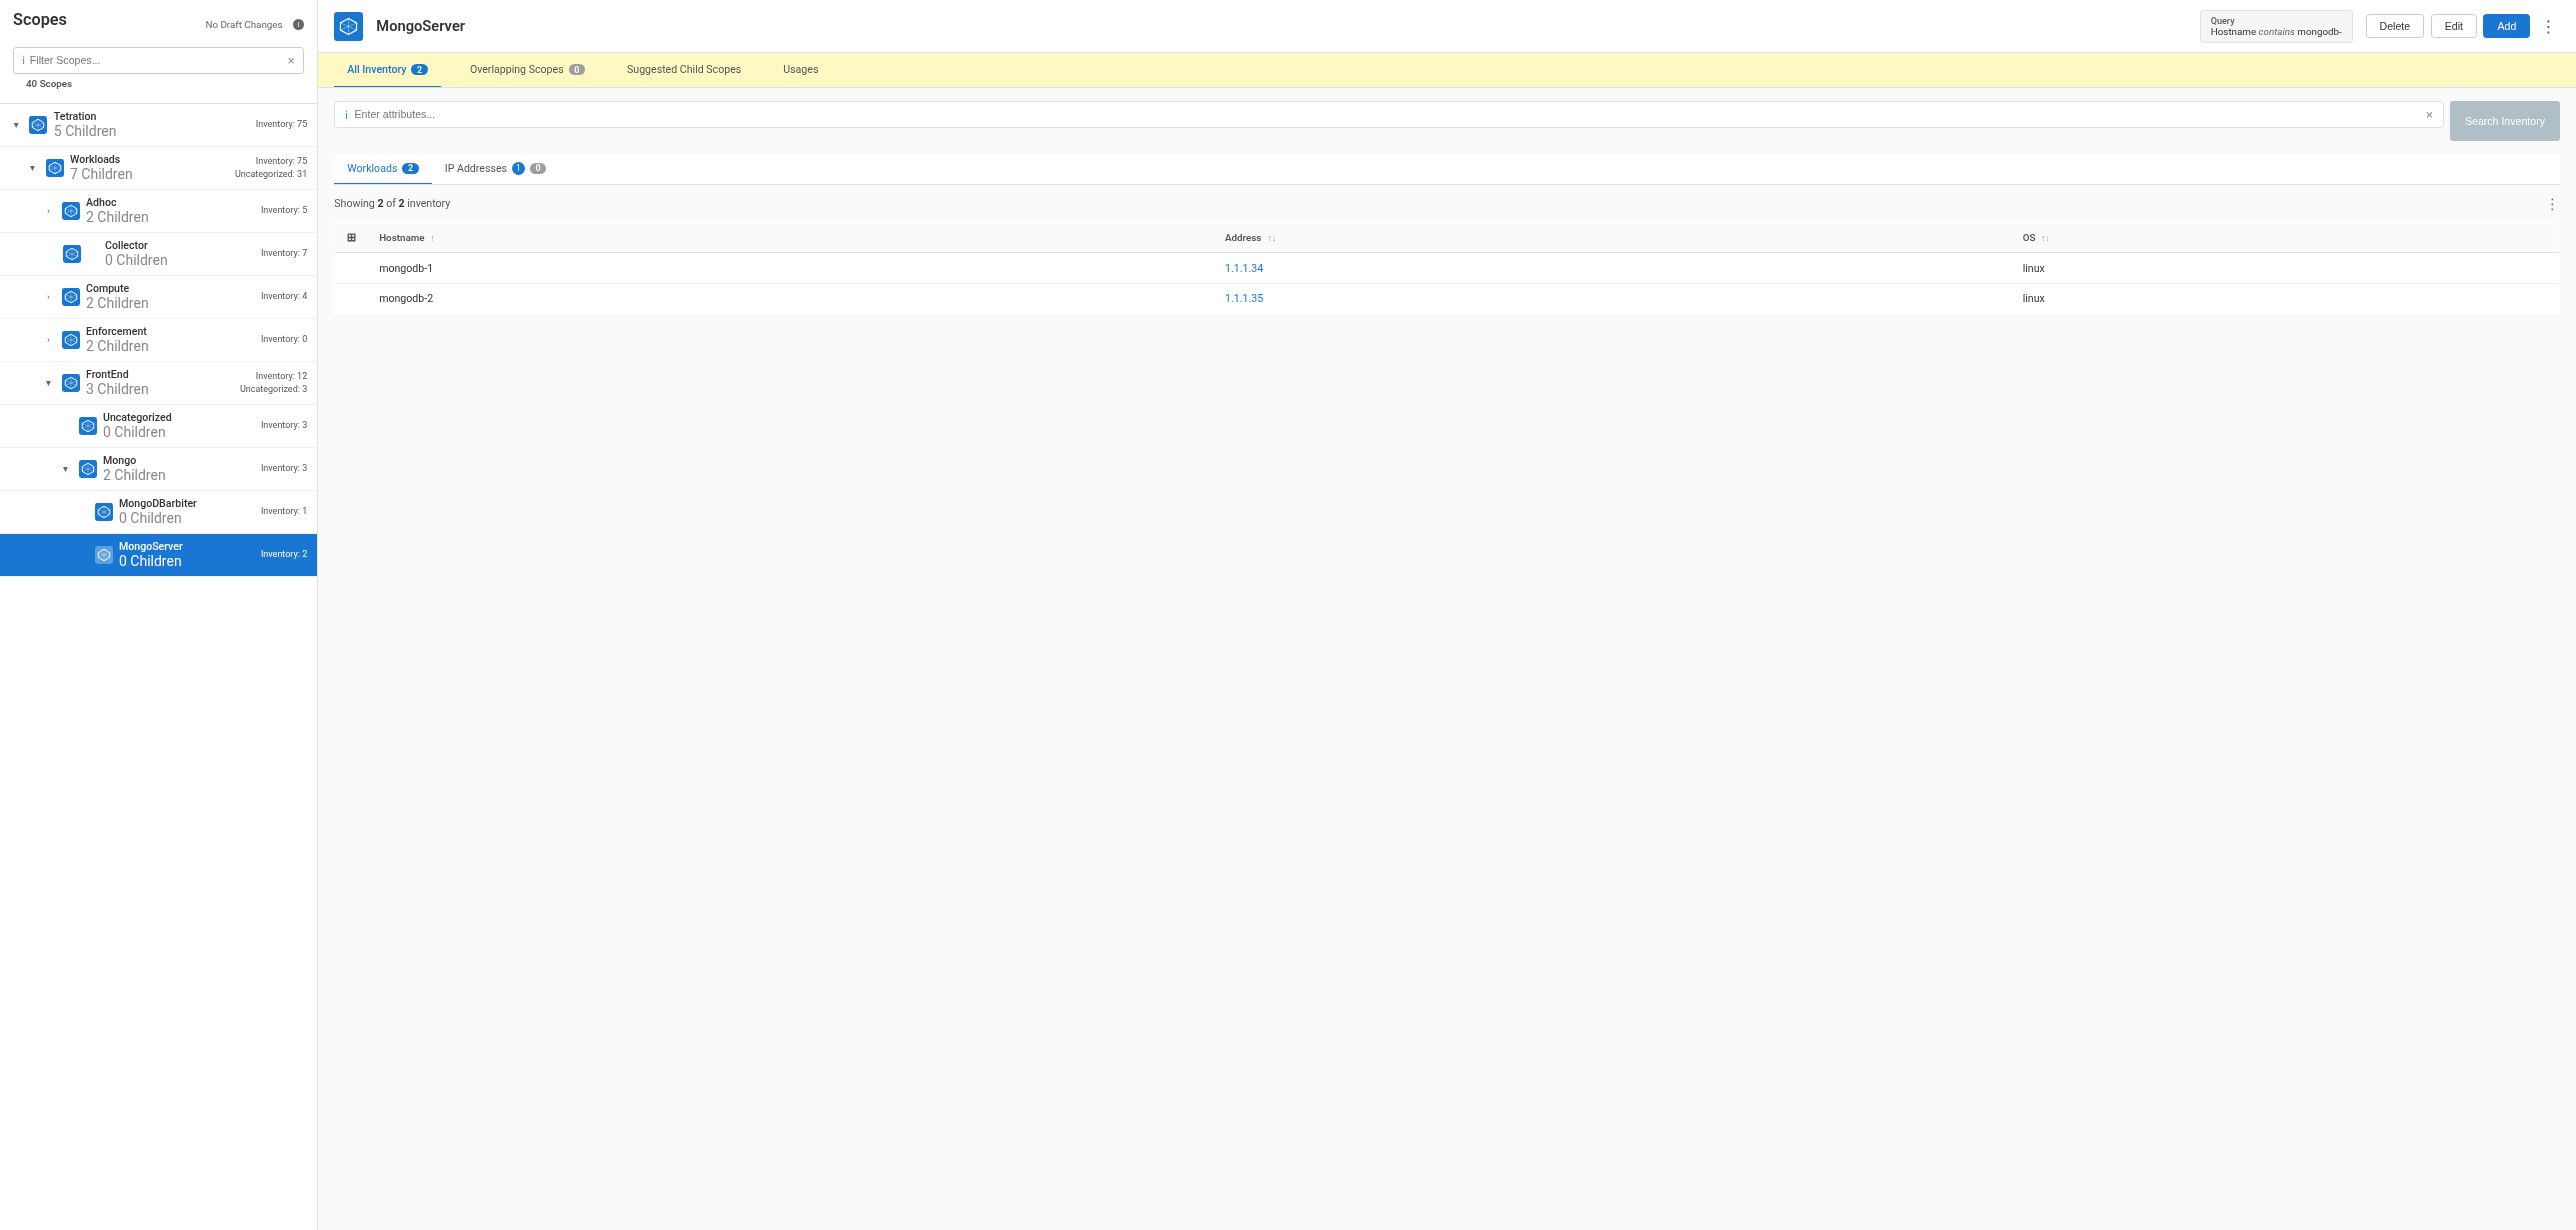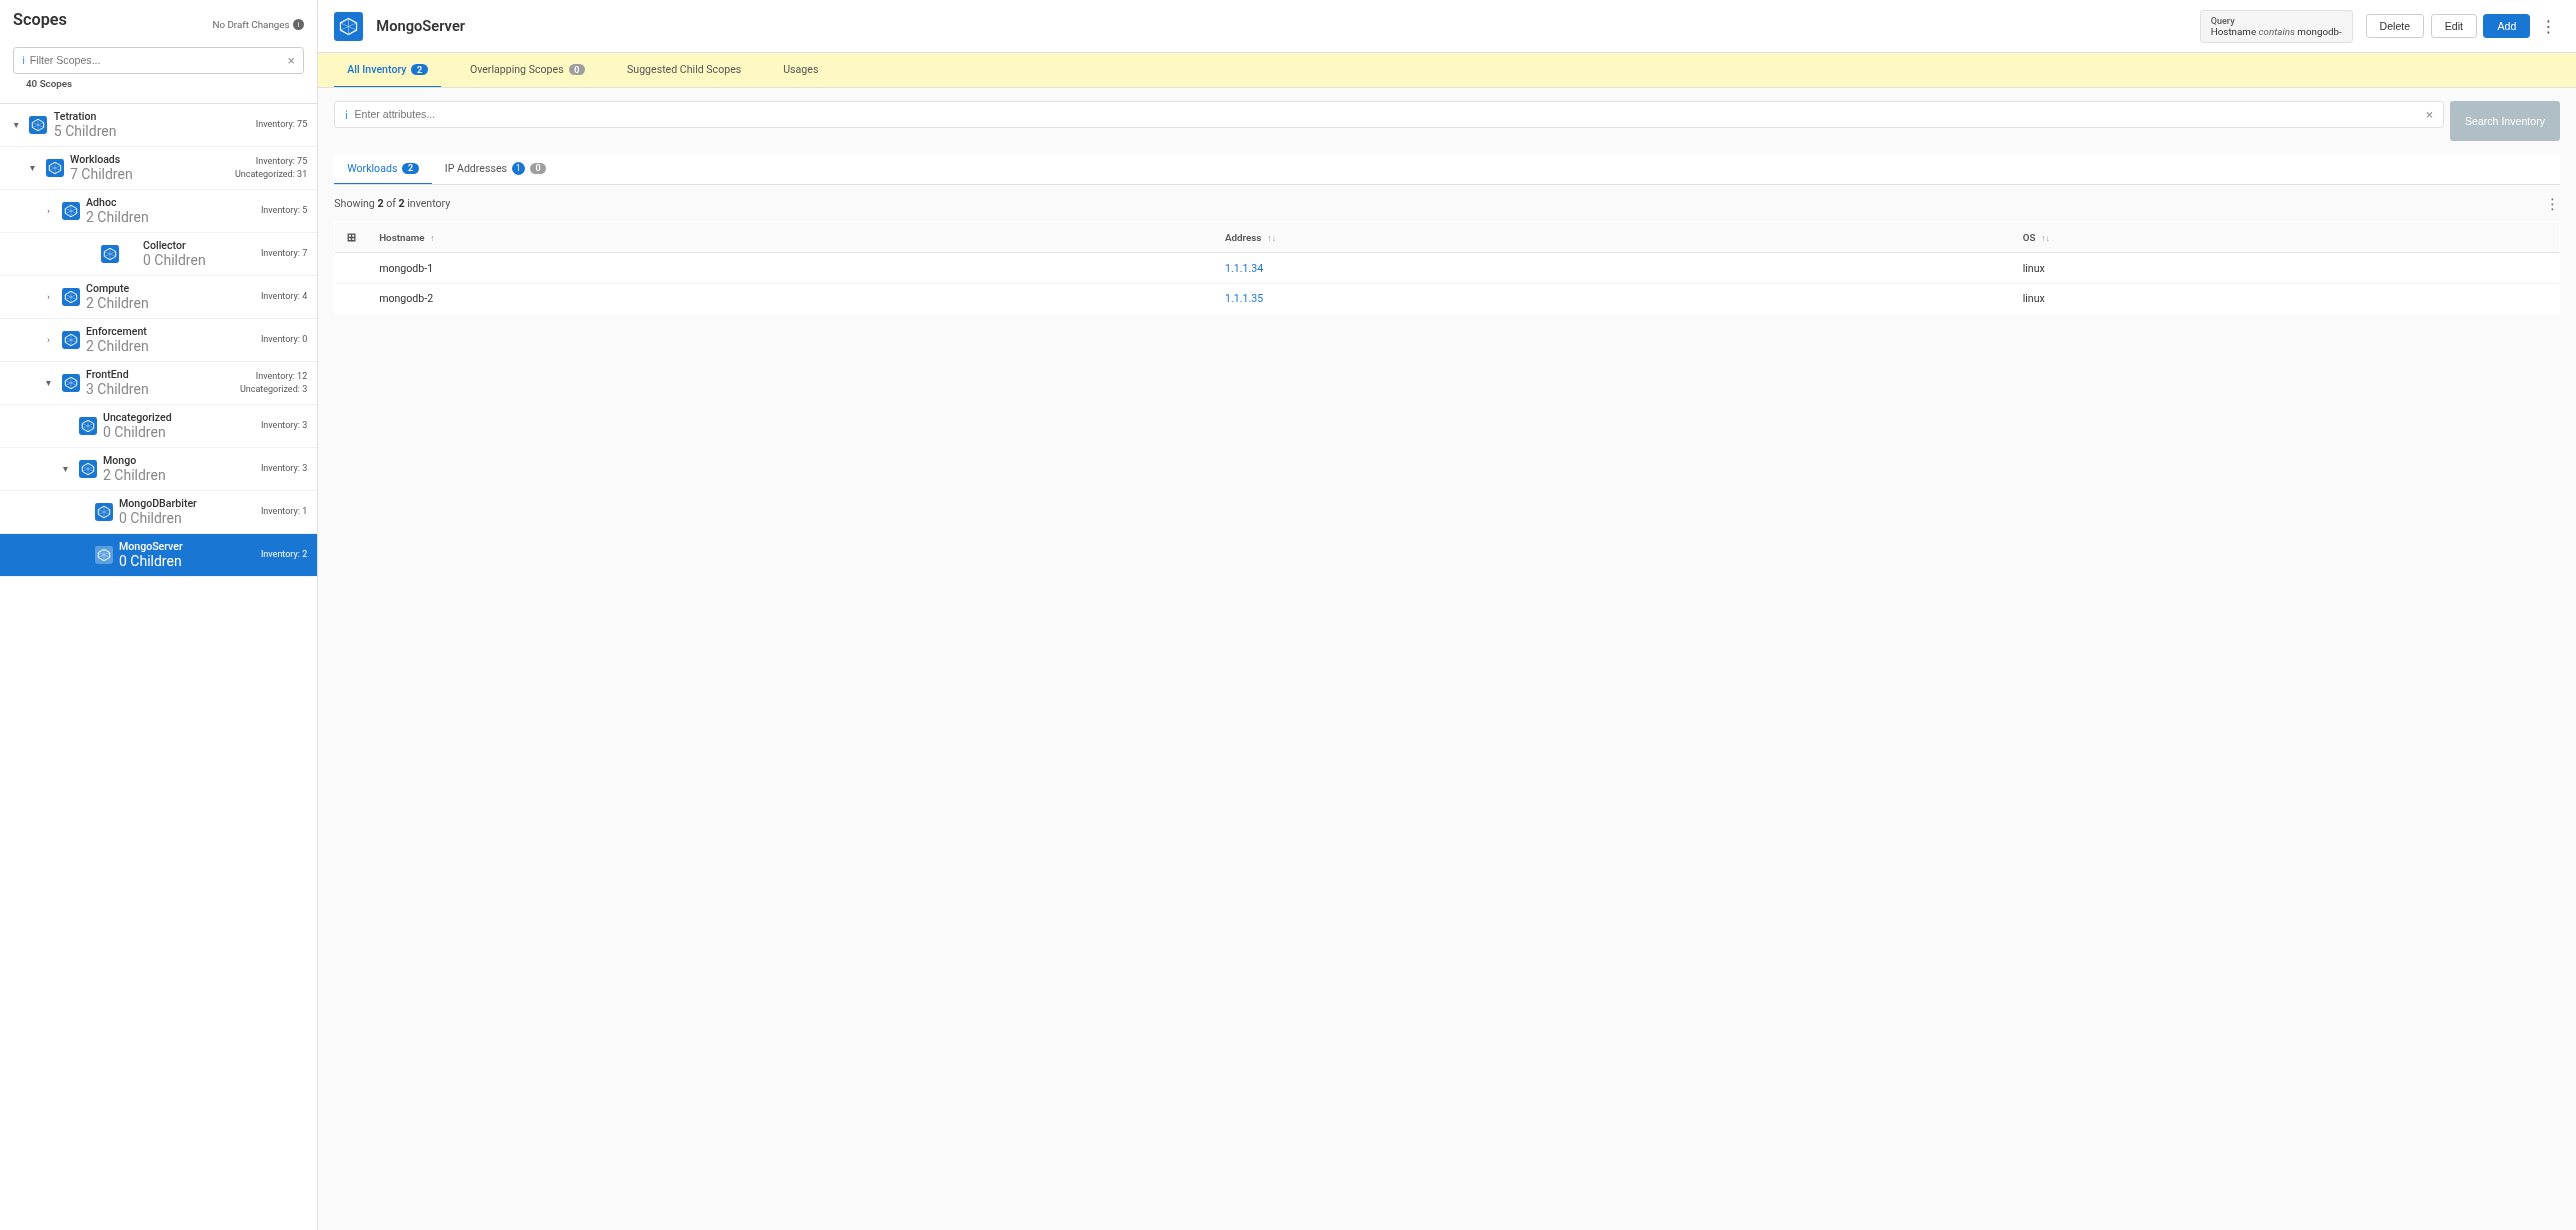--- a/index.html
+++ b/index.html
@@ -303,21 +303,21 @@
 
     .more-icon { font-size: 14.7px; color: #666; cursor: pointer; }
   </style>
 </head>
 <body>
 
 <div class="sidebar">
   <div class="sidebar-top">
     <div style="display:flex; align-items:center; justify-content:space-between; margin-bottom:8.2px;">
       <span class="sidebar-title">Scopes</span>
-      <span style="font-size:9.8px; color:#666; display:flex; align-items:center; gap:3px;">
+      <span style="font-size:9.8px; color:#666; display:flex; align-items:center; gap:10px;">
         <span>No Draft Changes</span>
         <span style="width:11.4px;height:11.4px;background:#666;border-radius:50%;color:#fff;font-size:7.3px;display:inline-flex;align-items:center;justify-content:center;">i</span>
       </span>
     </div>
     <div class="filter-input-wrap">
       <span class="info-icon-blue">ℹ</span>
       <input class="filter-input" placeholder="Filter Scopes..." style="">
       <span class="filter-clear">×</span>
     </div>
     <div class="scope-count">40 Scopes</div>
@@ -370,21 +370,21 @@
   </span>
       <span class="scope-info">
         <div class="scope-name">Adhoc</div>
         <div class="scope-children">2 Children</div>
       </span>
       <span class="scope-inventory">
         <div>Inventory: 5</div>
 
       </span>
     </div>
-      <div class="scope-item" style="padding-left: 64px; gap: 24px;">
+      <div class="scope-item" style="padding-left: 26px; gap: 24px;">
       <span style="width:13px;flex-shrink:0;"></span>
       <span class="scope-icon">
     <svg viewBox="0 0 22 22" fill="none" xmlns="http://www.w3.org/2000/svg" style="width:18px;height:18px;">
       <rect width="22" height="22" rx="3" fill="#1976d2" opacity="1"></rect>
       <path d="M11 4L18 8V14L11 18L4 14V8L11 4Z" stroke="white" stroke-width="1.2" fill="none"></path>
       <path d="M11 4V18M4 8L18 14M18 8L4 14" stroke="white" stroke-width="0.8" opacity="0.5"></path>
     </svg>
   </span>
       <span class="scope-info">
         <div class="scope-name">Collector</div>

